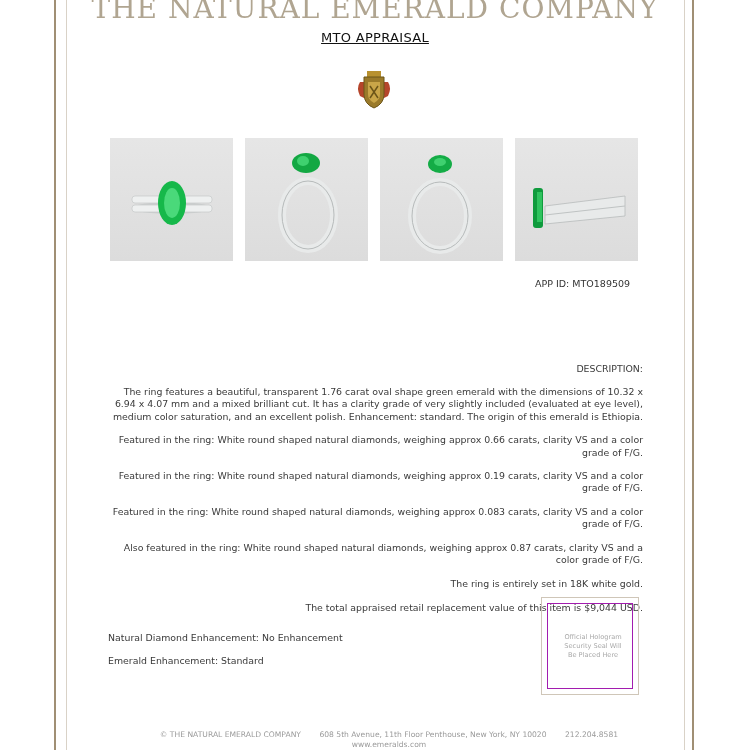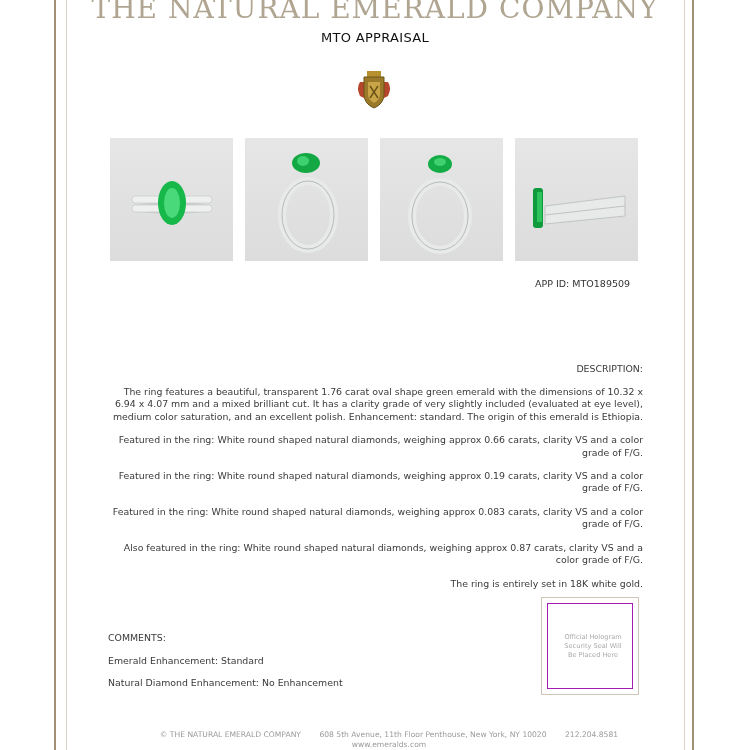--- a/index.html
+++ b/index.html
@@ -1,20 +1,20 @@
 <!DOCTYPE html>
 <html><head>
 <meta charset="utf-8">
 <style>
   html, body { margin:0; padding:0; background:#ffffff; }
   body { width:750px; height:750px; position:relative; overflow:hidden; font-family:"DejaVu Sans", sans-serif; color:#3a3a3a; }
   .frame-outer { position:absolute; left:54px; top:-2px; width:640px; height:760px; border-left:2px solid #a08f74; border-right:2px solid #a08f74; box-sizing:border-box; }
   .frame-inner { position:absolute; left:66px; top:-2px; width:619px; height:760px; border-left:1px solid #d9d2c7; border-right:1px solid #d9d2c7; box-sizing:border-box; }
   .company { position:absolute; left:0; width:750px; top:-8px; text-align:center; font-family:"DejaVu Serif", serif; font-size:28px; letter-spacing:1px; color:#b0a591; font-weight:normal; }
-  .subtitle { position:absolute; left:0; width:750px; top:30px; text-align:center; font-size:13px; color:#111; letter-spacing:0.3px; }
+  .subtitle { position:absolute; left:0; width:750px; top:30px; text-align:center; font-size:13px; color:#111; letter-spacing:0.3px;text-decoration:underline; }
   .crest { position:absolute; left:356px; top:68px; width:36px; height:42px; }
   .photos { position:absolute; top:138px; left:110px; display:flex; gap:12px; }
   .photo { width:123px; height:123px; background:linear-gradient(180deg,#e6e6e6 0%,#dcdcdc 100%); position:relative; overflow:hidden; }
   .photo svg { position:absolute; left:0; top:0; }
   .appid { position:absolute; top:278px; left:535px; font-size:9.5px; color:#333; }
   .desc { position:absolute; left:108px; top:363px; width:535px; font-size:9.4px; line-height:12.2px; color:#3a3a3a;text-align:right; }
   .desc p { margin:0 0 11.5px 0; }
   .desc .hdr { margin-bottom:11px; }
   .seal { position:absolute; left:541px; top:597px; width:98px; height:98px; border:1px solid #cfc6b8; box-sizing:border-box; }
   .seal-inner { position:absolute; left:5px; top:5px; right:5px; bottom:5px; border:1px solid #a21caf; display:flex; align-items:center; justify-content:center; text-align:center; font-size:6.6px; line-height:9px; color:#a9a9a9;padding-left:6px; }
@@ -82,26 +82,26 @@
 <div class="appid">APP ID: MTO189509</div>
 
 <div class="desc">
   <p class="hdr">DESCRIPTION:</p>
   <p>The ring features a beautiful, transparent 1.76 carat oval shape green emerald with the dimensions of 10.32 x 6.94 x 4.07 mm and a mixed brilliant cut. It has a clarity grade of very slightly included (evaluated at eye level), medium color saturation, and an excellent polish. Enhancement: standard. The origin of this emerald is Ethiopia.</p>
   <p>Featured in the ring: White round shaped natural diamonds, weighing approx 0.66 carats, clarity VS and a color grade of F/G.</p>
   <p>Featured in the ring: White round shaped natural diamonds, weighing approx 0.19 carats, clarity VS and a color grade of F/G.</p>
   <p>Featured in the ring: White round shaped natural diamonds, weighing approx 0.083 carats, clarity VS and a color grade of F/G.</p>
   <p>Also featured in the ring: White round shaped natural diamonds, weighing approx 0.87 carats, clarity VS and a color grade of F/G.</p>
   <p>The ring is entirely set in 18K white gold.</p>
+  <p>The total appraised retail replacement value of this item is $9,044 USD.</p>
 </div>
 
 <div class="comments">
-  <p>COMMENTS:</p>
+  <p>Natural Diamond Enhancement: No Enhancement</p>
   <p>Emerald Enhancement: Standard</p>
-  <p>Natural Diamond Enhancement: No Enhancement</p>
 </div>
 
 <div class="seal">
   <div class="seal-inner">
     <span style="width:64px;display:block;">Official Hologram Security Seal Will Be Placed Here</span>
   </div>
 </div>
 
 <div class="footer">
   <div>

